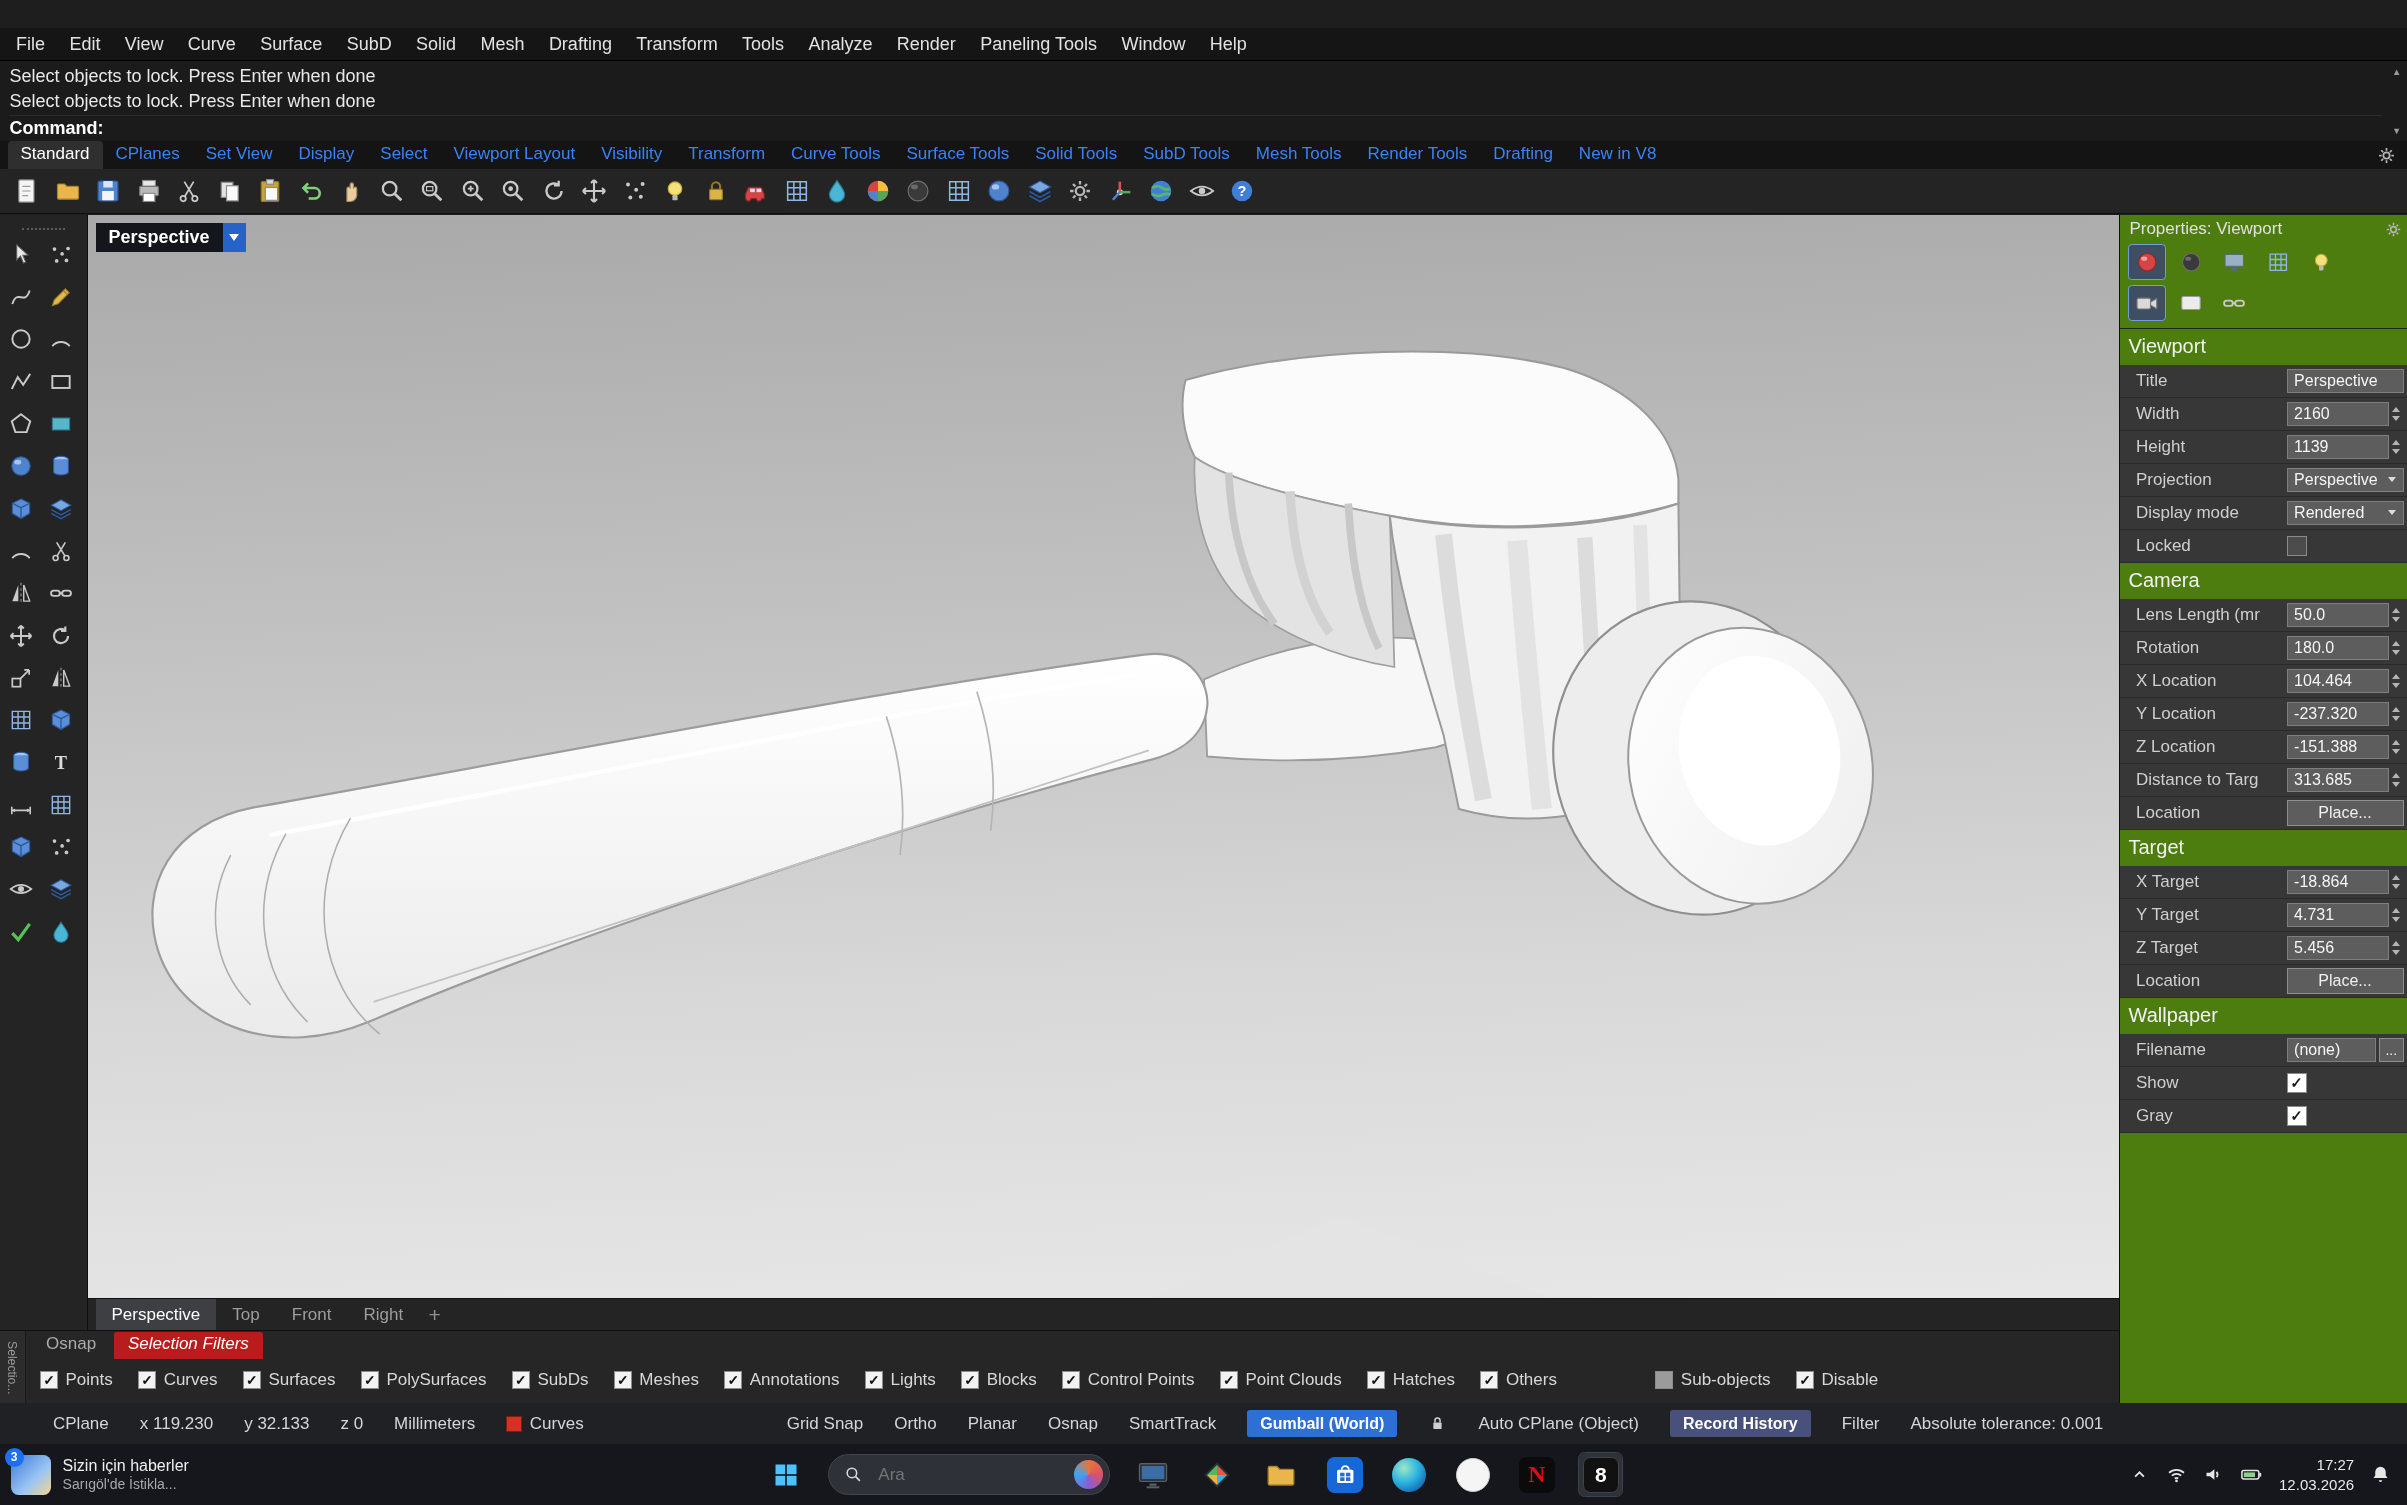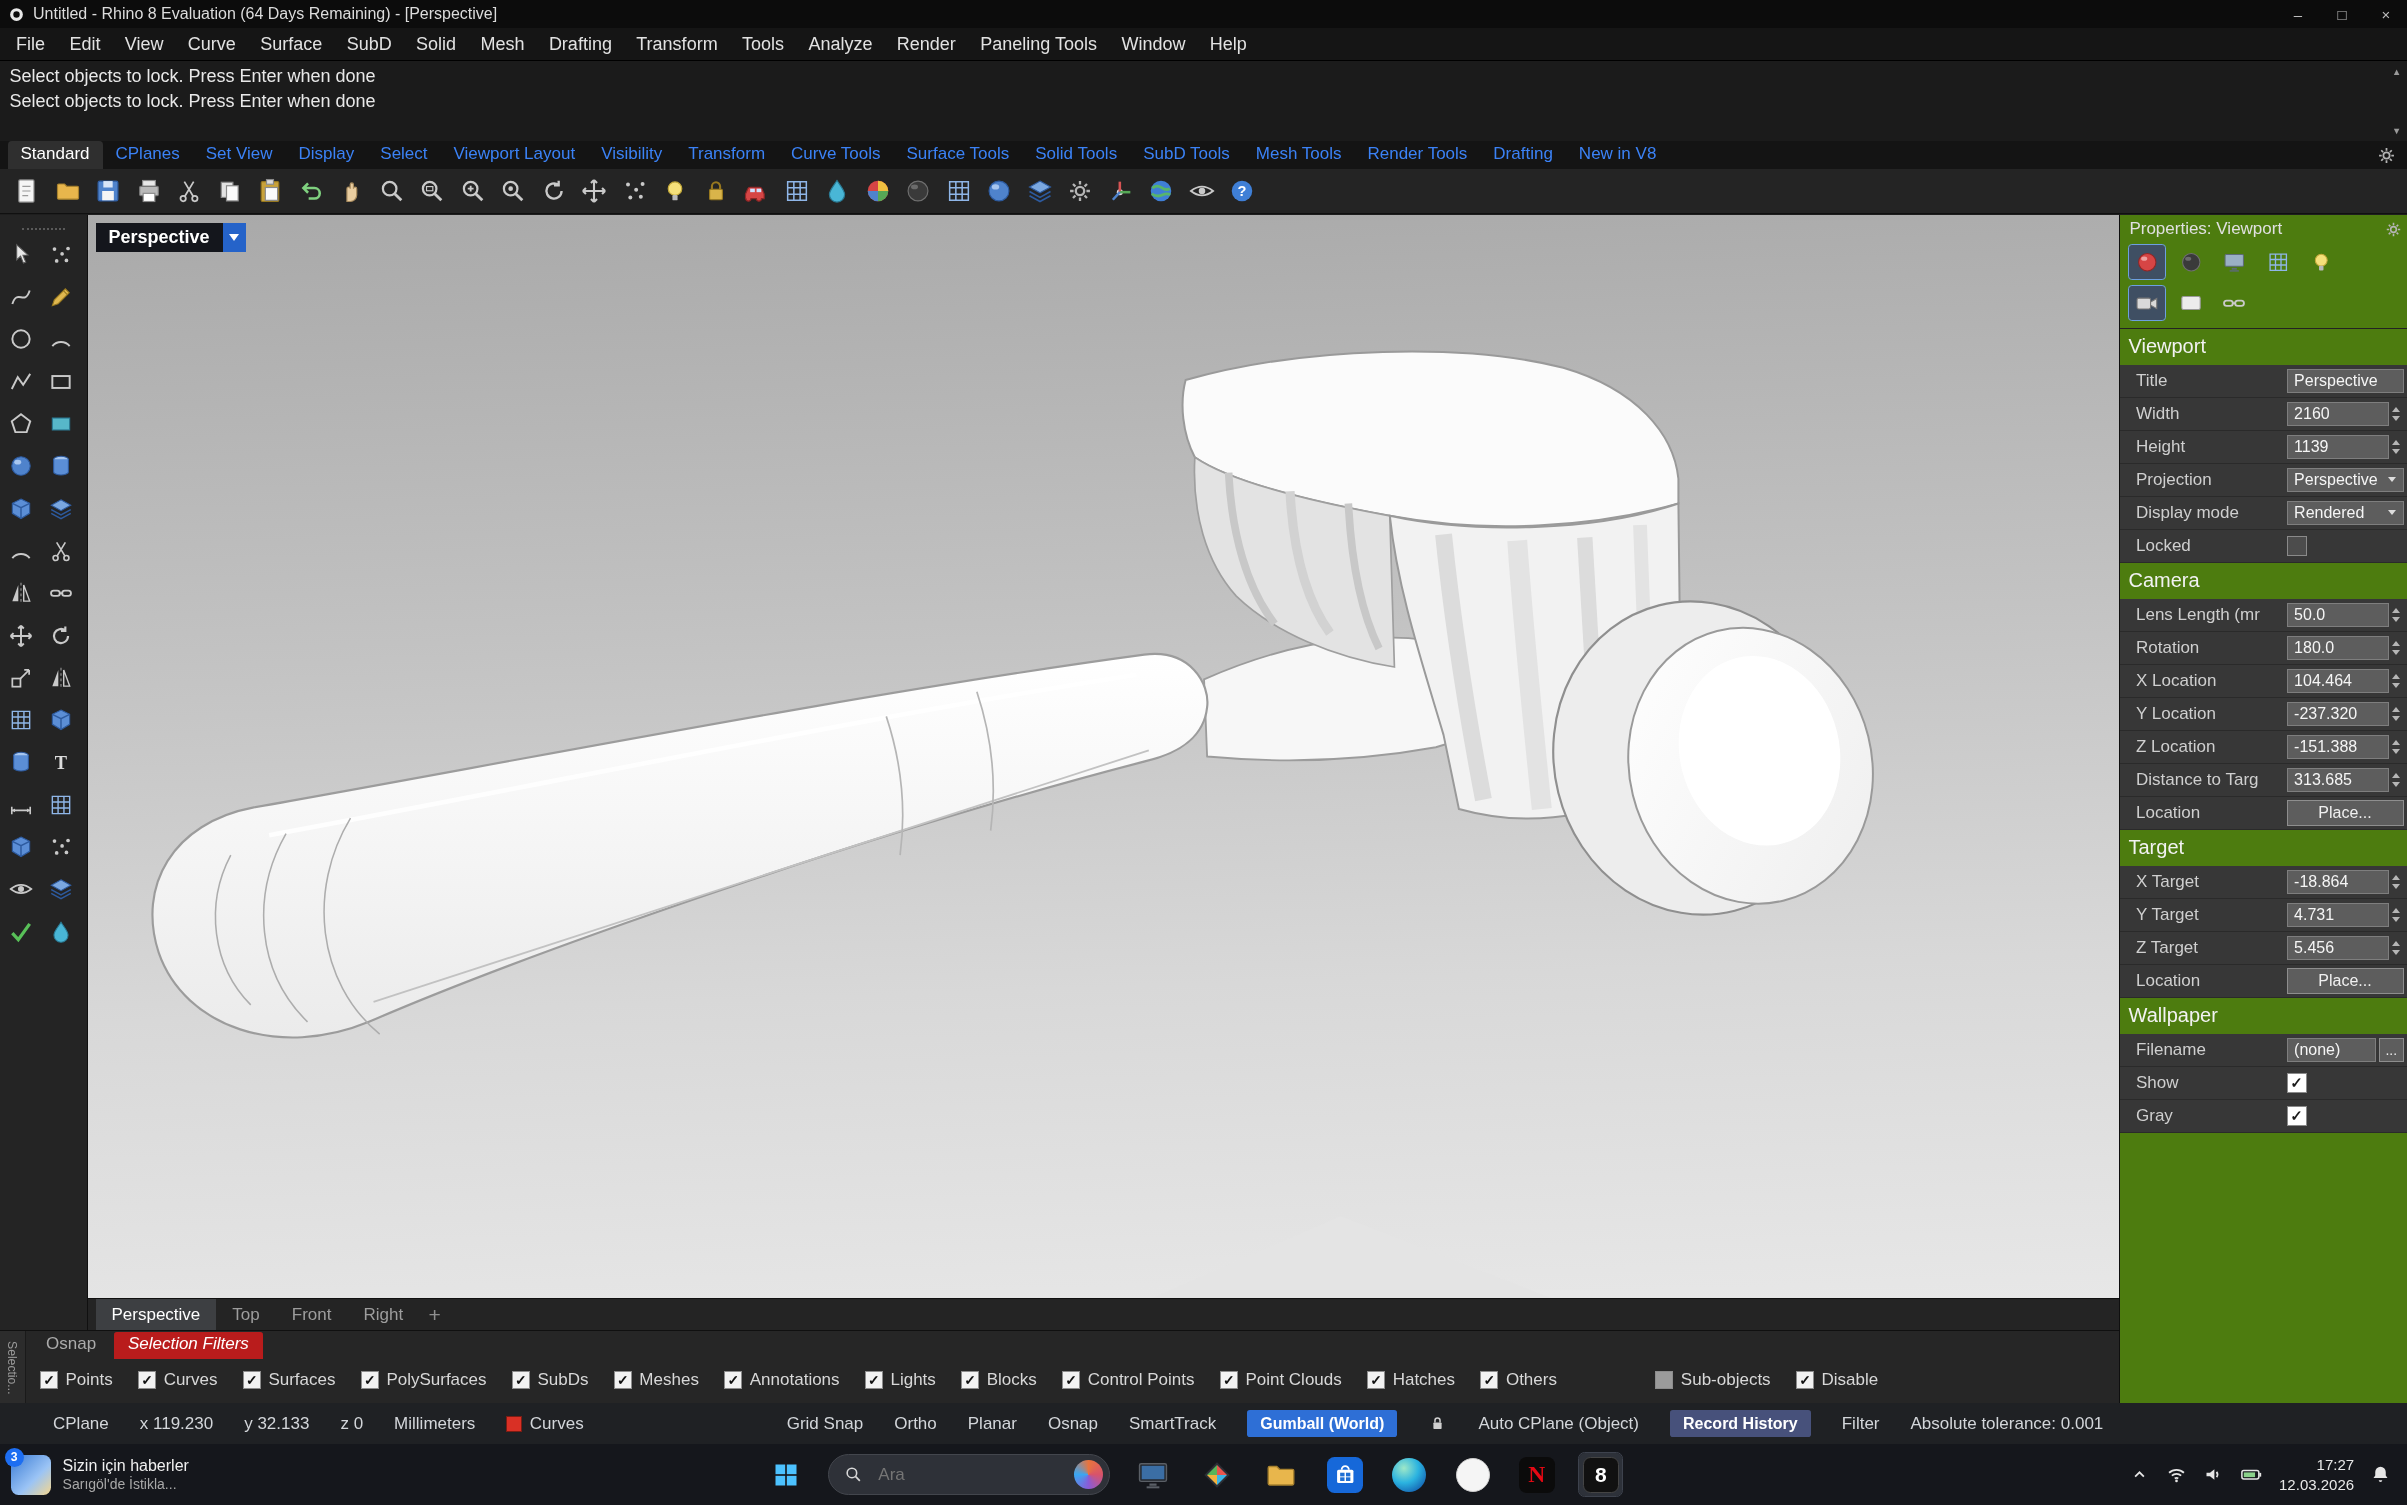--- a/index.html
+++ b/index.html
@@ -156,32 +156,20 @@
   .tb-round.gpt{background:#f5f5f5;border:0.9px solid #ccc;box-sizing:border-box;}
   #tb-tray{margin-left:auto;display:flex;align-items:center;gap:16px;padding-right:5.6px;}
   .trayicon{display:flex;align-items:center;justify-content:center;}
   #tb-clock{text-align:right;font-size:15px;color:#e8e8e8;line-height:1.3;white-space:nowrap;}
 </style>
 </head>
 <body>
 
 <div id="app">
 
-  <div id="titlebar">
-    <svg id="app-icon" viewBox="0 0 24 24">
-      <circle cx="12" cy="12" r="9" fill="#e8e8e8"></circle>
-        <circle cx="12" cy="12" r="4.5" fill="#0c0c0c"></circle>
-    </svg>
-    <div id="title-text">Untitled - Rhino 8 Evaluation (64 Days Remaining) - [Perspective]</div>
-    <div id="win-controls">
-        <div class="winbtn">–</div>
-        <div class="winbtn">□</div>
-        <div class="winbtn">×</div>
-      </div>
-  </div>
 
   <div id="menubar">
       <div class="menu-item">File</div>
       <div class="menu-item">Edit</div>
       <div class="menu-item">View</div>
       <div class="menu-item">Curve</div>
       <div class="menu-item">Surface</div>
       <div class="menu-item">SubD</div>
       <div class="menu-item">Solid</div>
       <div class="menu-item">Mesh</div>
@@ -191,20 +179,21 @@
       <div class="menu-item">Analyze</div>
       <div class="menu-item">Render</div>
       <div class="menu-item">Paneling Tools</div>
       <div class="menu-item">Window</div>
       <div class="menu-item">Help</div>
     </div>
 
   <div id="cmdarea">
     <div class="cmdline">Select objects to lock. Press Enter when done</div>
     <div class="cmdline">Select objects to lock. Press Enter when done</div>
+    <div id="cmdprompt">Command:</div>
     <div id="cmdscroll">
       <span>▲</span>
       <span>▼</span>
     </div>
   </div>
 
   <div id="tabsrow">
     <div id="tabsrow-tabs" style="display:flex;align-items:flex-end;">
         <div class="ttab active">Standard</div>
         <div class="ttab">CPlanes</div>

